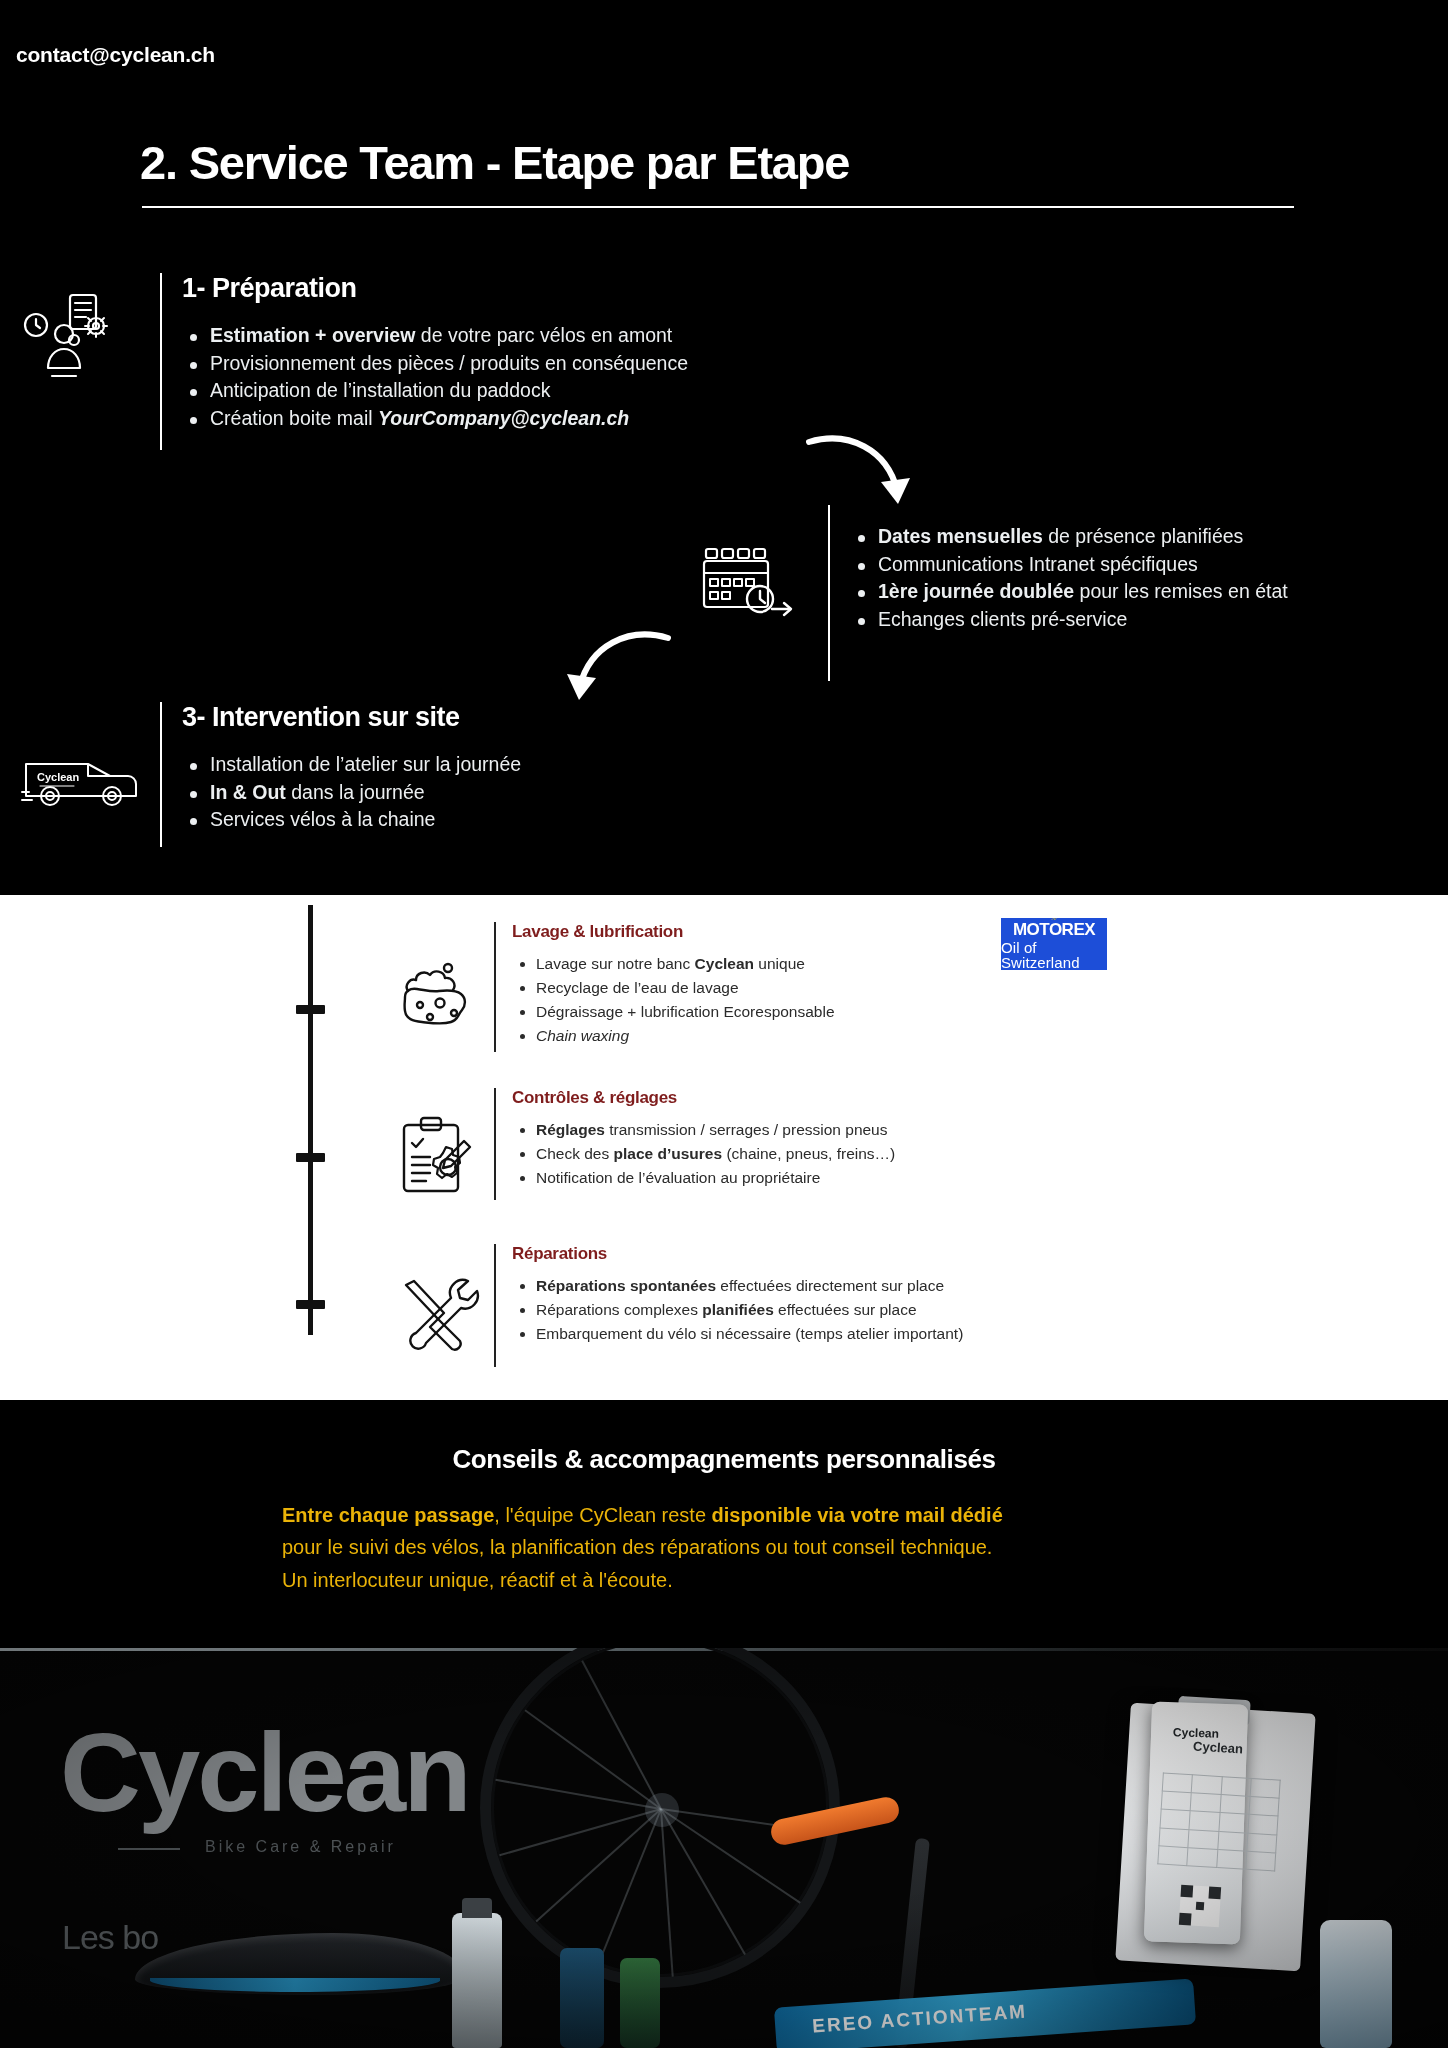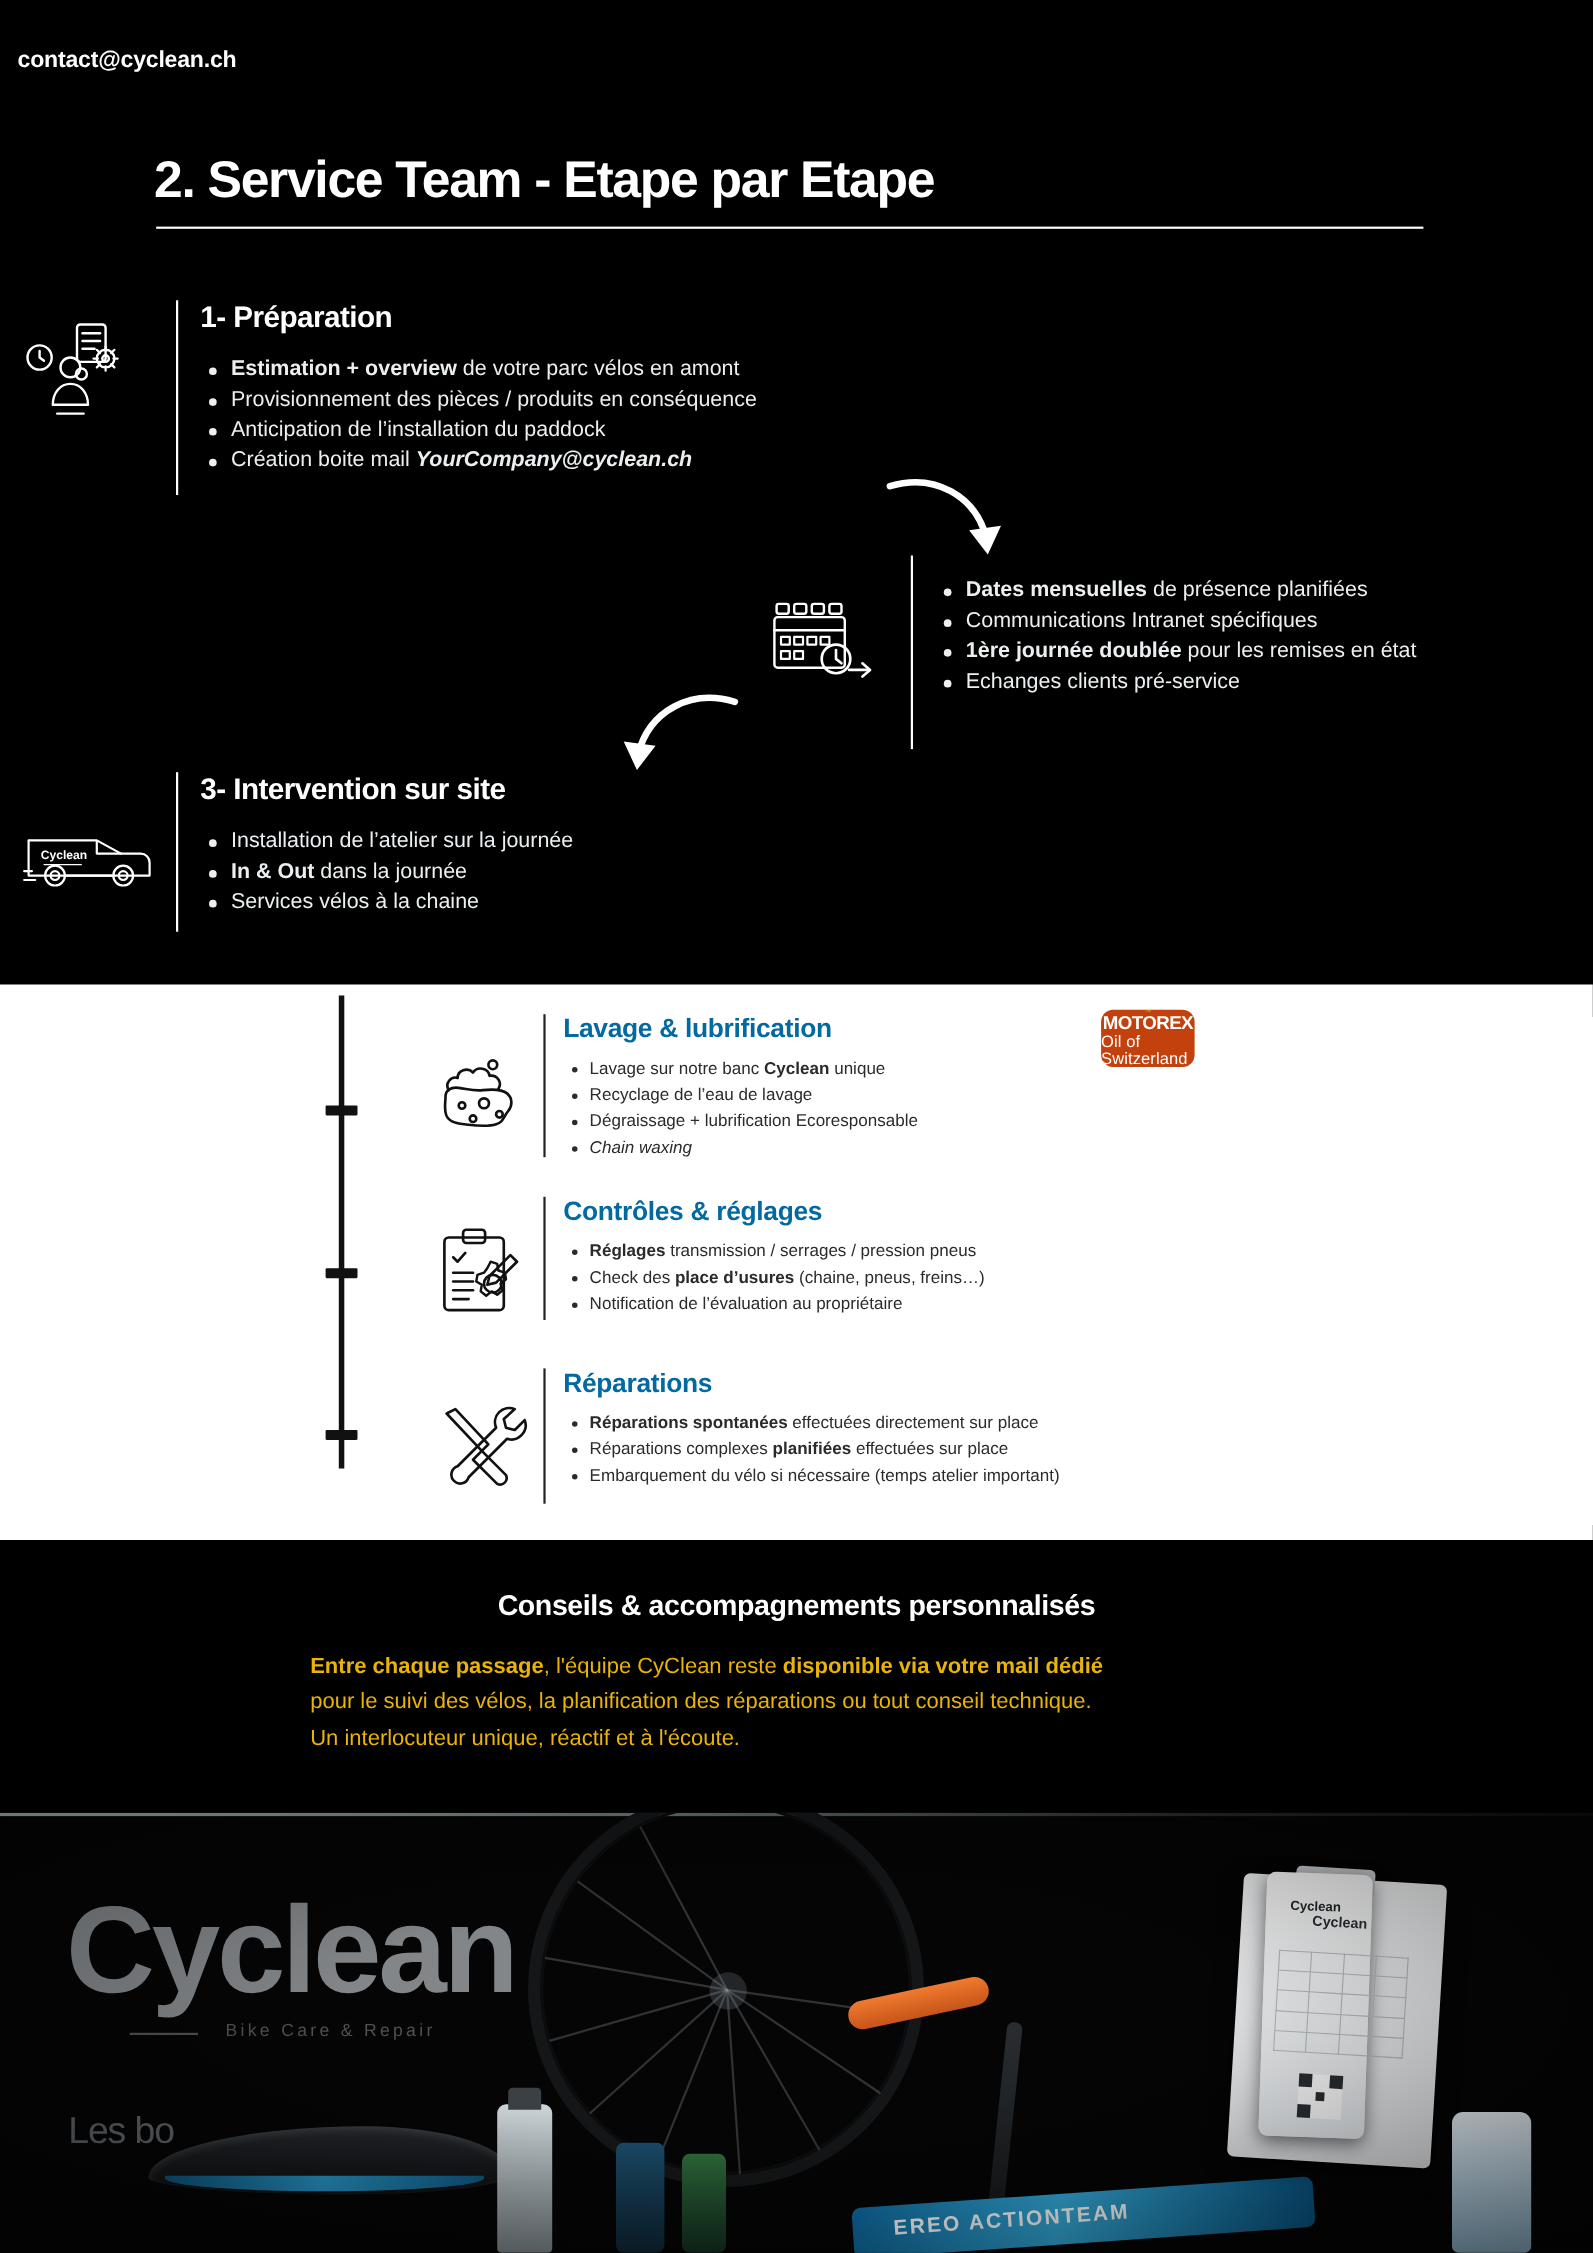--- a/index.html
+++ b/index.html
@@ -74,42 +74,42 @@
     background:#fff; color:#111;
   }
   #timeline-rail {
     position:absolute; left:308px; top:10px; width:5px; height:430px; background:#111;
   }
   .tl-tick { position:absolute; left:296px; width:29px; height:9px; background:#111; border-radius:1px; }
 
   .wcard { position:absolute; }
   .wcard .vbar { position:absolute; left:0; top:0; width:2px; background:#222; }
   .wcard h3 {
-    font-size:24px; font-weight:bold; color:#0369a1; margin-left:18px;
+    font-size:17px; font-weight:bold; color:#7f1d1d; margin-left:18px;
     letter-spacing:-0.3px; white-space:nowrap;
   }
   .wcard ul { margin-left:18px; margin-top:10px; }
   .wcard li { font-size:15.5px; line-height:1.55; color:#2b2b2b; white-space:nowrap; padding-left:24px; }
   .wcard li::before { width:5px; height:5px; left:8px; top:0.66em; }
 
   #w1 { left:494px; top:27px; }
   #w1 .vbar { height:130px; }
   #w2 { left:494px; top:193px; }
   #w2 .vbar { height:112px; }
   #w3 { left:494px; top:349px; }
   #w3 .vbar { height:123px; }
 
   .w-icon { position:absolute; }
 
   
   #motorex-logo {
     position:absolute; left:1001px; top:918px;
-    width:85px; height:52px; background:#c2410c;
+    width:106px; height:52px; background:#1d4ed8;
     display:flex; flex-direction:column; align-items:center;
-    justify-content:center; gap:0px;border-radius:11px;
+    justify-content:center; gap:0px;
   }
   #motorex-swoosh { width:34px; height:13px; }
   #motorex-word {
     font-family:"Liberation Sans", sans-serif;
     font-size:17px; font-weight:bold; color:#fff; letter-spacing:-0.5px;
     line-height:1; margin-top:1px;
   }
   #motorex-tag {
     font-size:15px; color:#fff; letter-spacing:0.1px; line-height:1; margin-top:2px;
   }

